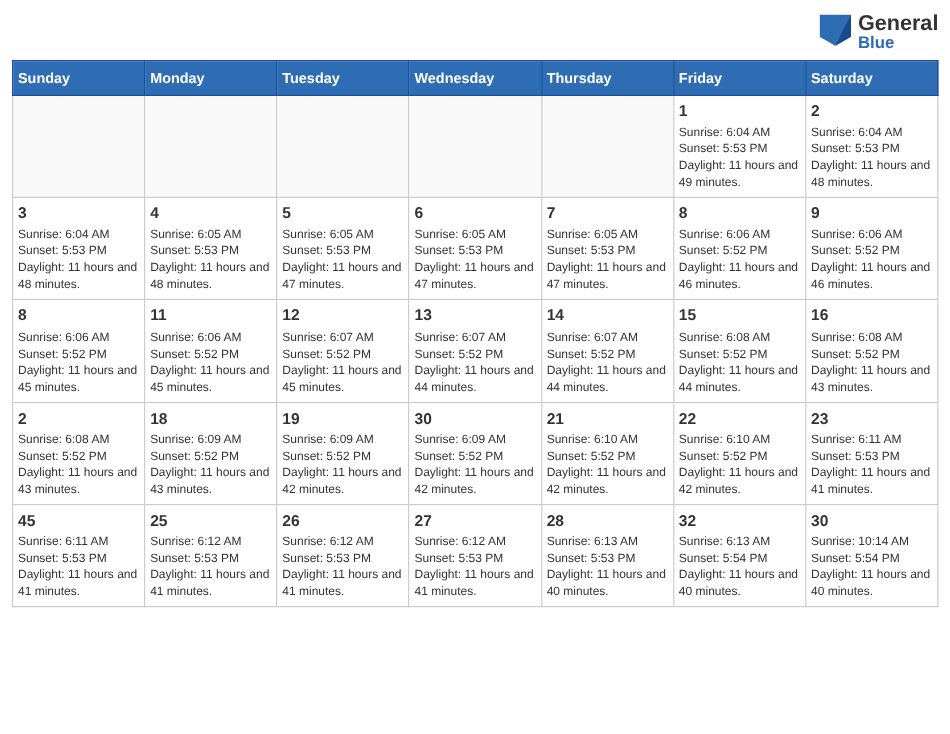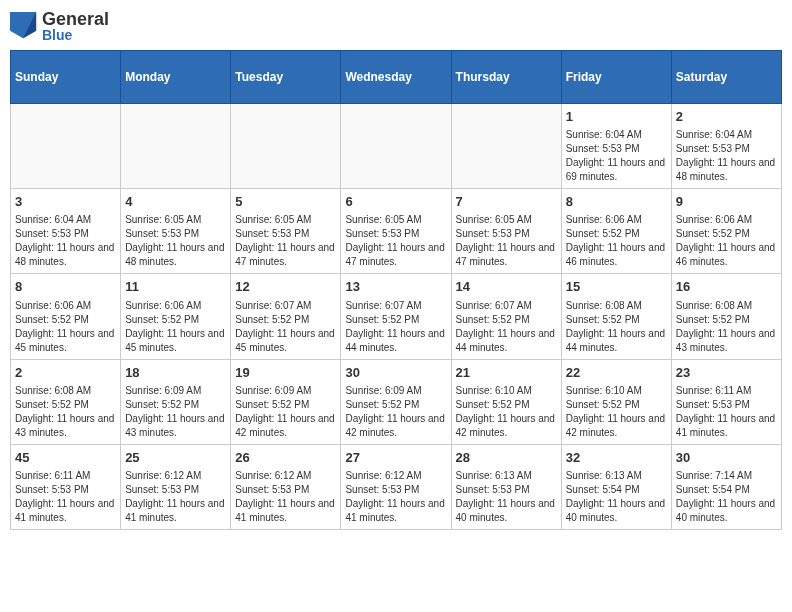--- a/index.html
+++ b/index.html
@@ -5,21 +5,21 @@
     * { box-sizing: border-box; margin: 0; padding: 0; }
     body {
       font-family: Arial, sans-serif;
       background: #fff;
       width: 792px;
       min-height: 612px;
       padding: 10px;
     }
     .header {
       display: flex;
-      justify-content: flex-start;
+      justify-content: flex-end;
       align-items: flex-start;
       margin-bottom: 8px;
       gap: 36px;
     }
     .logo {
       display: flex;
       align-items: center;
       gap: 4px;
     }
     .logo-text {
@@ -56,21 +56,21 @@
     .calendar {
       width: 100%;
       border-collapse: collapse;
       border: 1px solid #ccc;
     }
     .calendar th {
       background-color: #2e6db4;
       color: #fff;
       font-size: 12px;
       font-weight: bold;
-      padding: 19px 4px;
+      padding: 7px 4px;
       border: 1px solid #1a5099;
       text-align: left;
     }
     .calendar td {
       width: calc(100% / 7);
       vertical-align: top;
       border: 1px solid #ccc;
       padding: 4px 4px 4px 4px;
       font-size: 10px;
       line-height: 1.4;
@@ -123,21 +123,21 @@
   <tr>
         <td class="empty"></td>
         <td class="empty"></td>
         <td class="empty"></td>
         <td class="empty"></td>
         <td class="empty"></td>
         <td>
           <div class="day-number">1</div>
           <div class="day-info">Sunrise: 6:04 AM</div>
           <div class="day-info">Sunset: 5:53 PM</div>
-          <div class="day-info">Daylight: 11 hours and 69 minutes.</div>
+          <div class="day-info">Daylight: 11 hours and 49 minutes.</div>
         </td>
         <td>
           <div class="day-number">2</div>
           <div class="day-info">Sunrise: 6:04 AM</div>
           <div class="day-info">Sunset: 5:53 PM</div>
           <div class="day-info">Daylight: 11 hours and 48 minutes.</div>
         </td>
       </tr>
       <tr>
         <td>
@@ -303,19 +303,19 @@
           <div class="day-info">Daylight: 11 hours and 40 minutes.</div>
         </td>
         <td>
           <div class="day-number">32</div>
           <div class="day-info">Sunrise: 6:13 AM</div>
           <div class="day-info">Sunset: 5:54 PM</div>
           <div class="day-info">Daylight: 11 hours and 40 minutes.</div>
         </td>
         <td>
           <div class="day-number">30</div>
-          <div class="day-info">Sunrise: 7:14 AM</div>
+          <div class="day-info">Sunrise: 10:14 AM</div>
           <div class="day-info">Sunset: 5:54 PM</div>
           <div class="day-info">Daylight: 11 hours and 40 minutes.</div>
         </td>
       </tr>
     </tbody>
 </table>
 
 </body></html>

